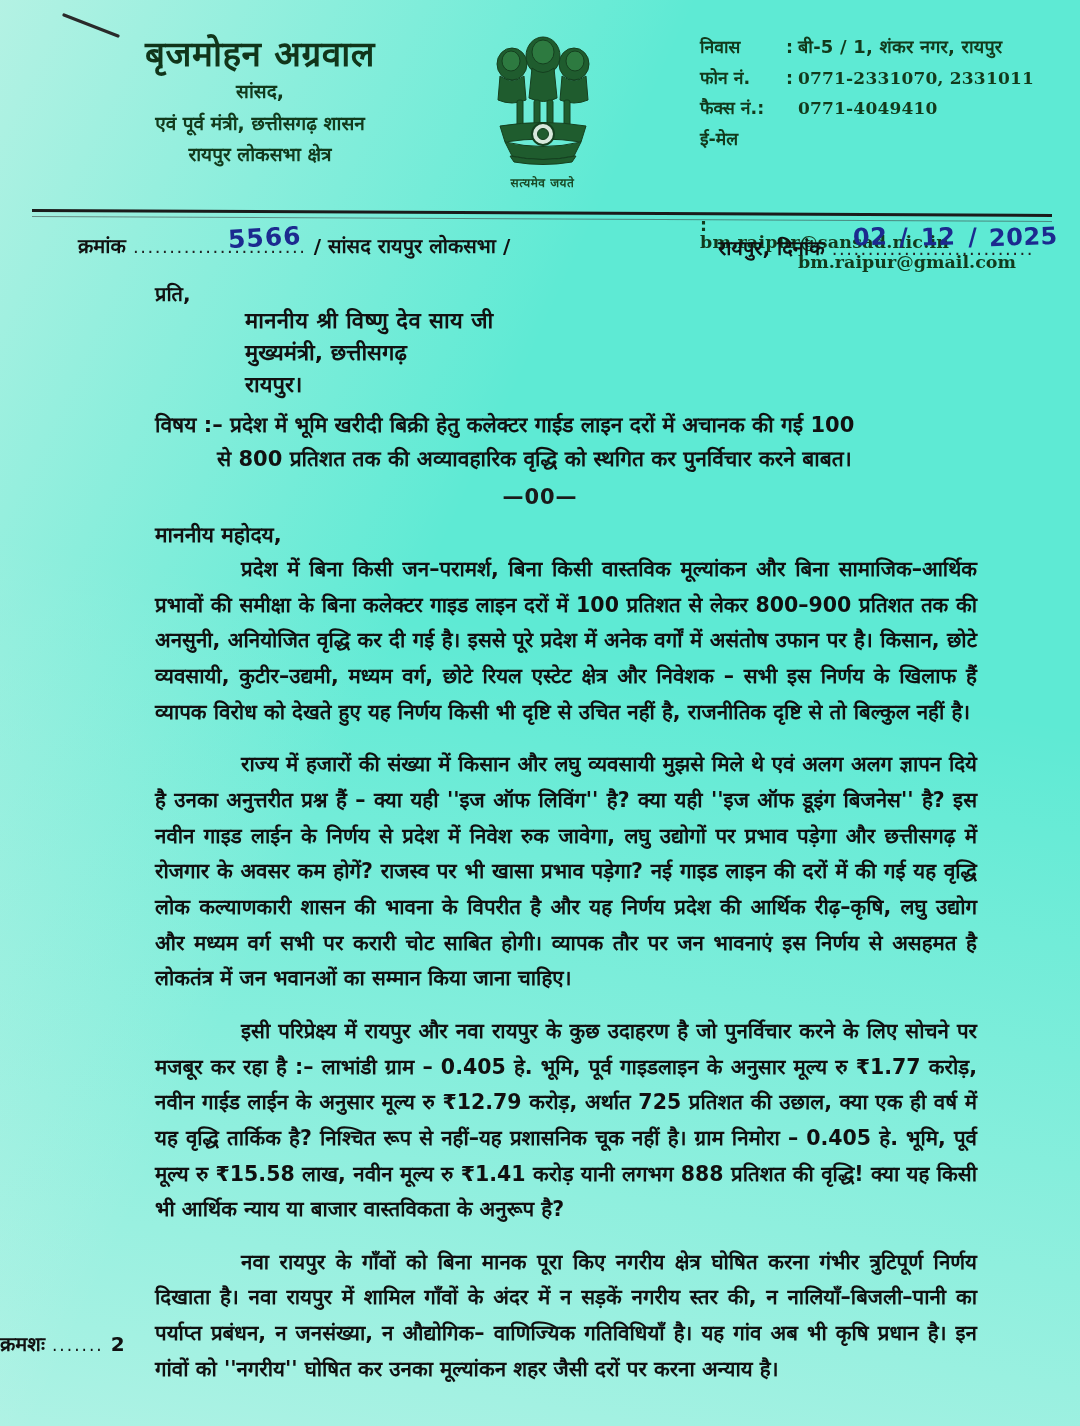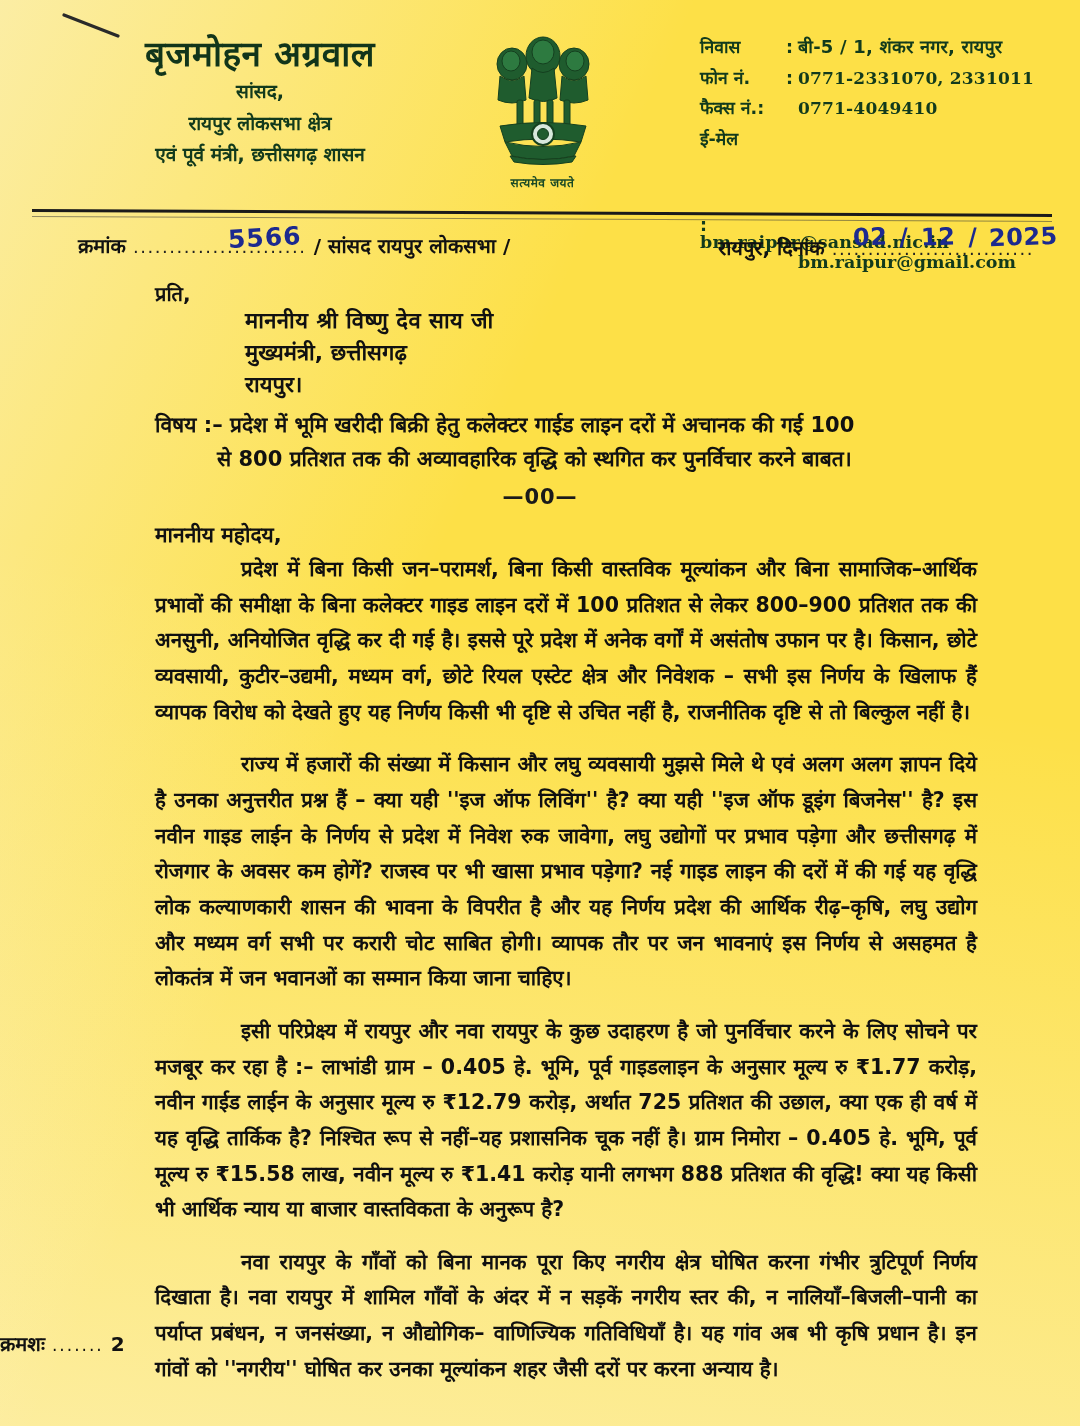--- a/index.html
+++ b/index.html
@@ -8,21 +8,21 @@
     padding: 0;
     background: #ffffff;
   }
   body {
     font-family: "DejaVu Sans", sans-serif;
   }
   .page {
     position: relative;
     width: 1080px;
     height: 1426px;
-    background: #fde047;
+    background: #5eead4;
     overflow: hidden;
     box-sizing: border-box;
   }
   
   .scan-tint {
     position: absolute;
     inset: 0;
     background:
       linear-gradient(115deg, rgba(250,248,240,0.55) 0%, rgba(255,255,255,0) 40%),
       linear-gradient(10deg, rgba(252,250,244,0.5) 0%, rgba(255,255,255,0) 55%);
@@ -330,22 +330,22 @@
 
   <svg class="pen-mark" viewBox="0 0 60 26">
     <line x1="2" y1="3" x2="56" y2="24" stroke="#2a2a2a" stroke-width="3.2" stroke-linecap="round"></line>
   </svg>
 
   <div class="letterhead">
 
     <div class="lh-name-block">
       <div class="lh-name">बृजमोहन अग्रवाल</div>
       <div class="lh-sub">सांसद,</div>
+      <div class="lh-sub">एवं पूर्व मंत्री, छत्तीसगढ़ शासन</div>
       <div class="lh-sub">रायपुर लोकसभा क्षेत्र</div>
-      <div class="lh-sub">एवं पूर्व मंत्री, छत्तीसगढ़ शासन</div>
     </div>
 
     <div class="emblem-wrap">
       <svg width="118" height="142" viewBox="0 0 118 142">
         <g fill="#1f5c2e" stroke="#15401f" stroke-width="1">
 
           <ellipse cx="59" cy="26" rx="17" ry="19"></ellipse>
           <ellipse cx="59" cy="22" rx="11" ry="12" fill="#2d7a40"></ellipse>
           <path d="M48 38 q11 9 22 0 l3 30 q-13 7 -28 0 z"></path>
 

